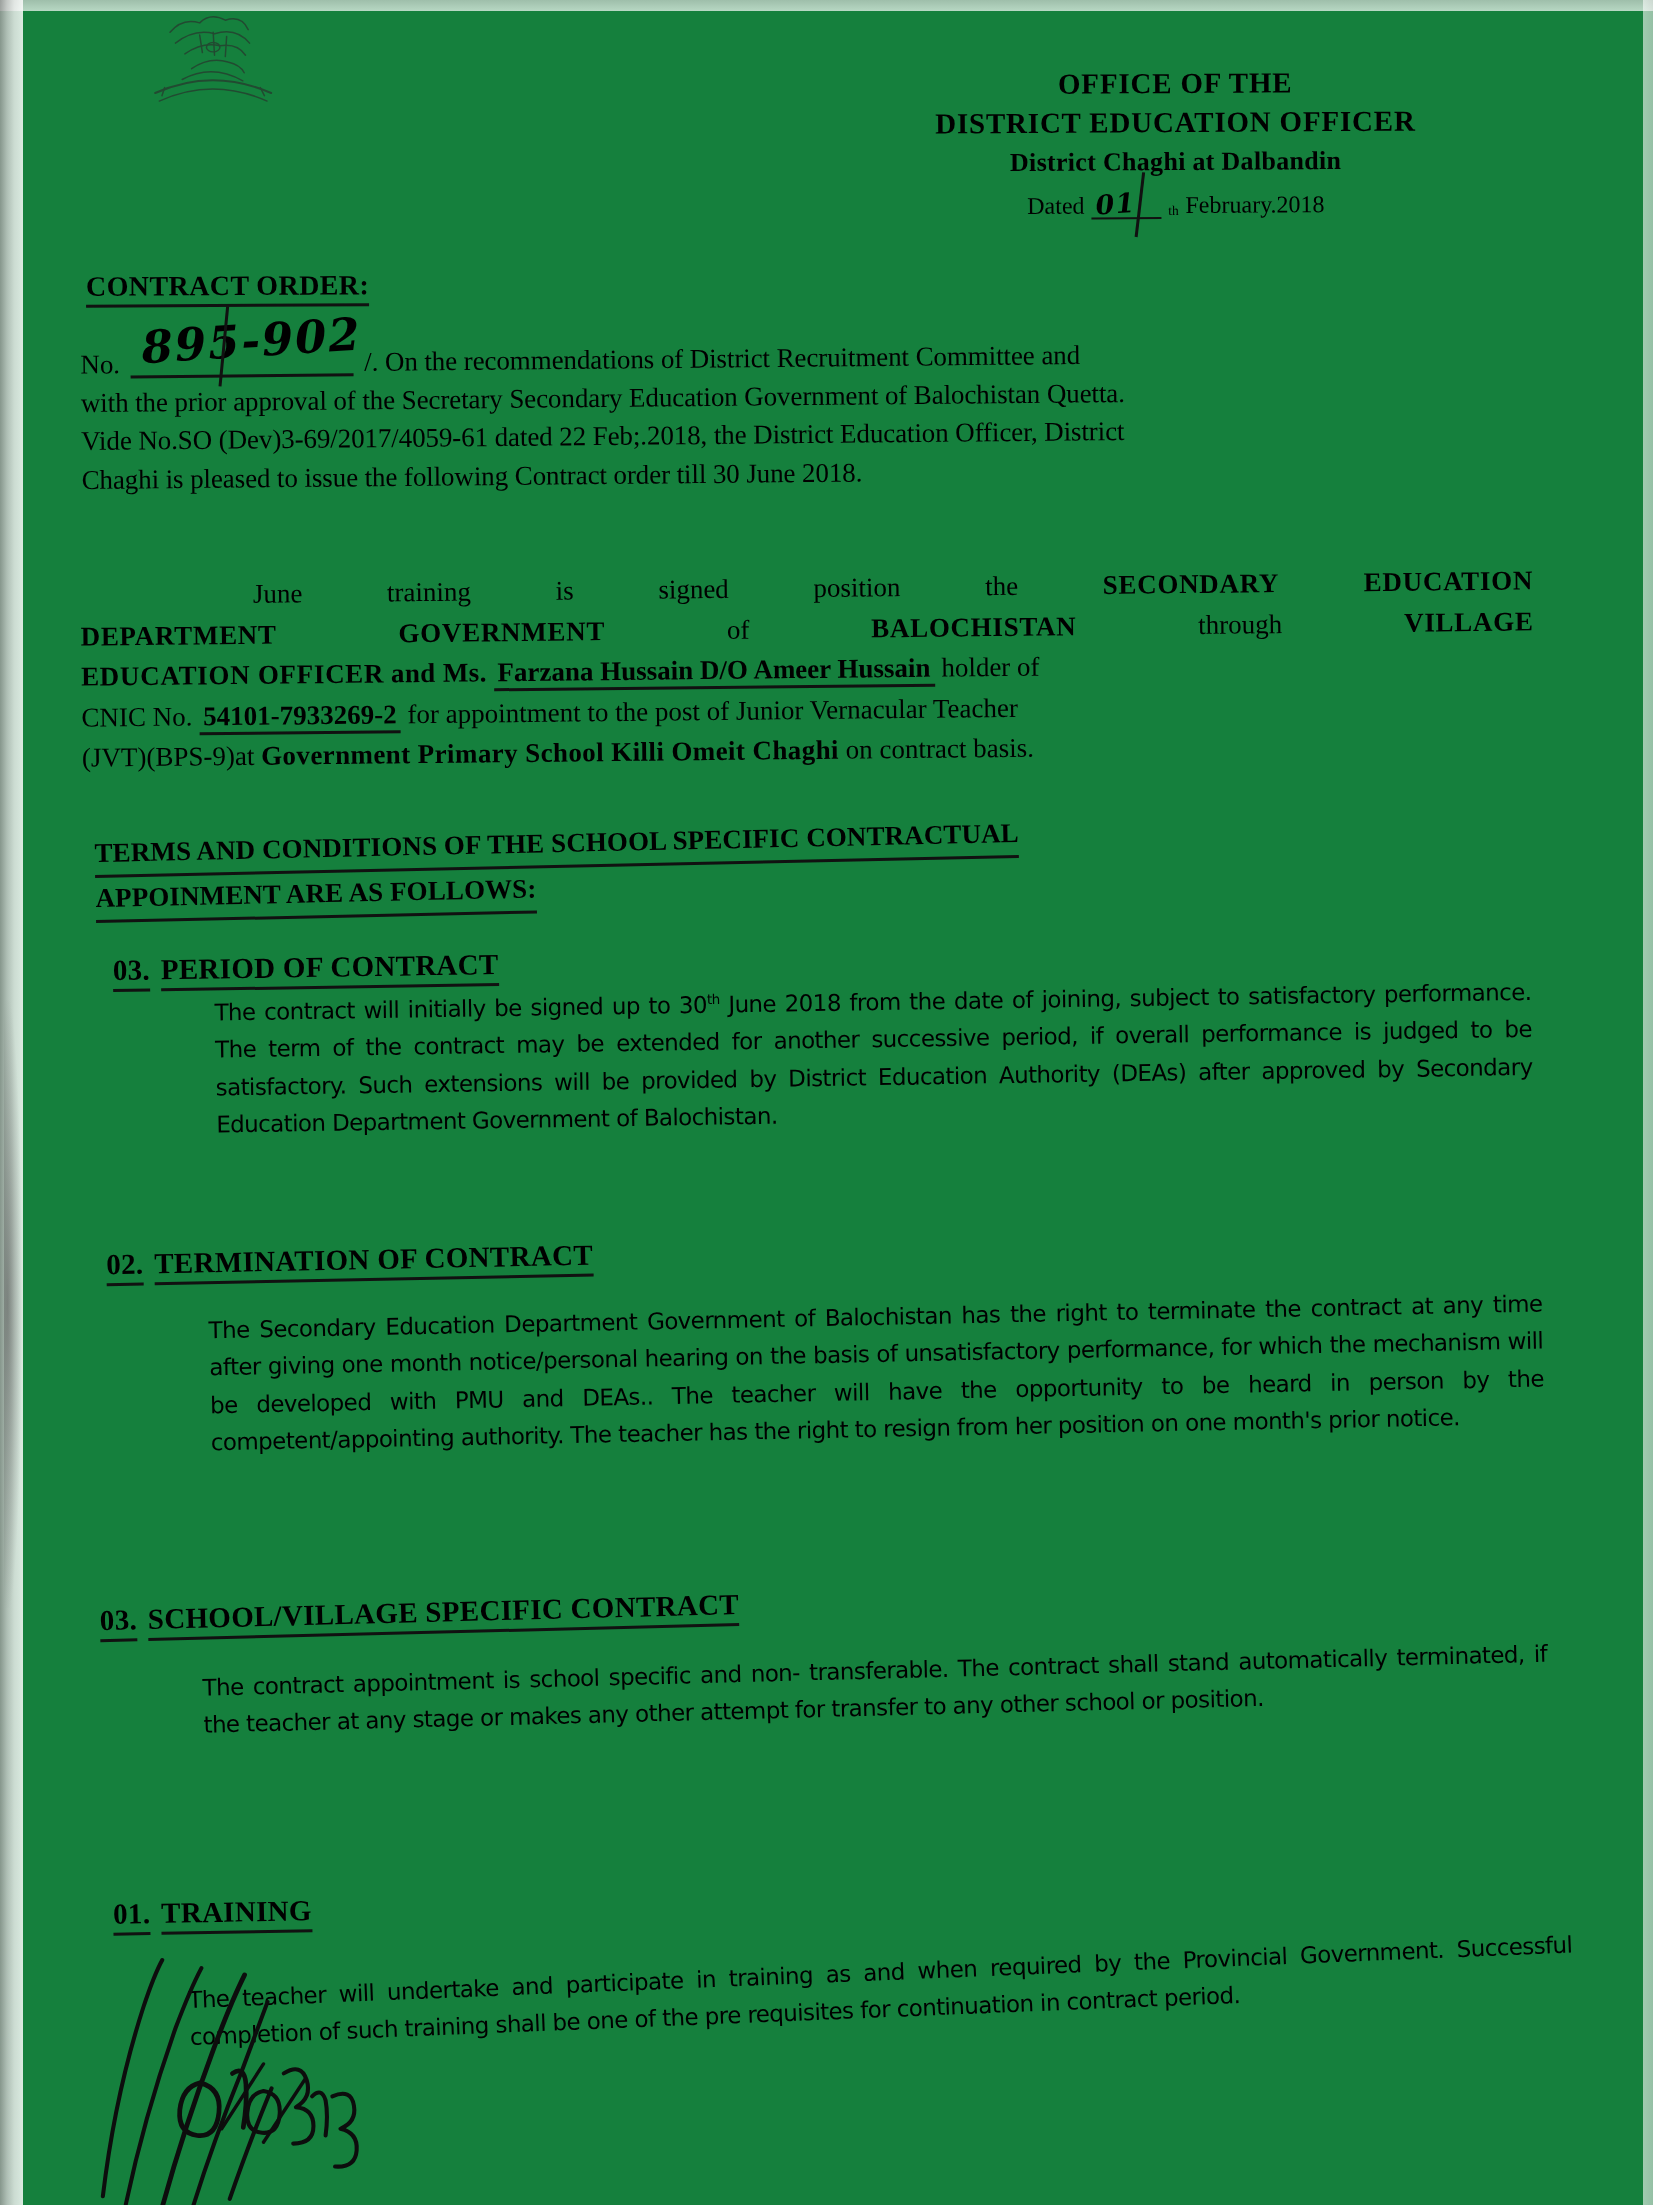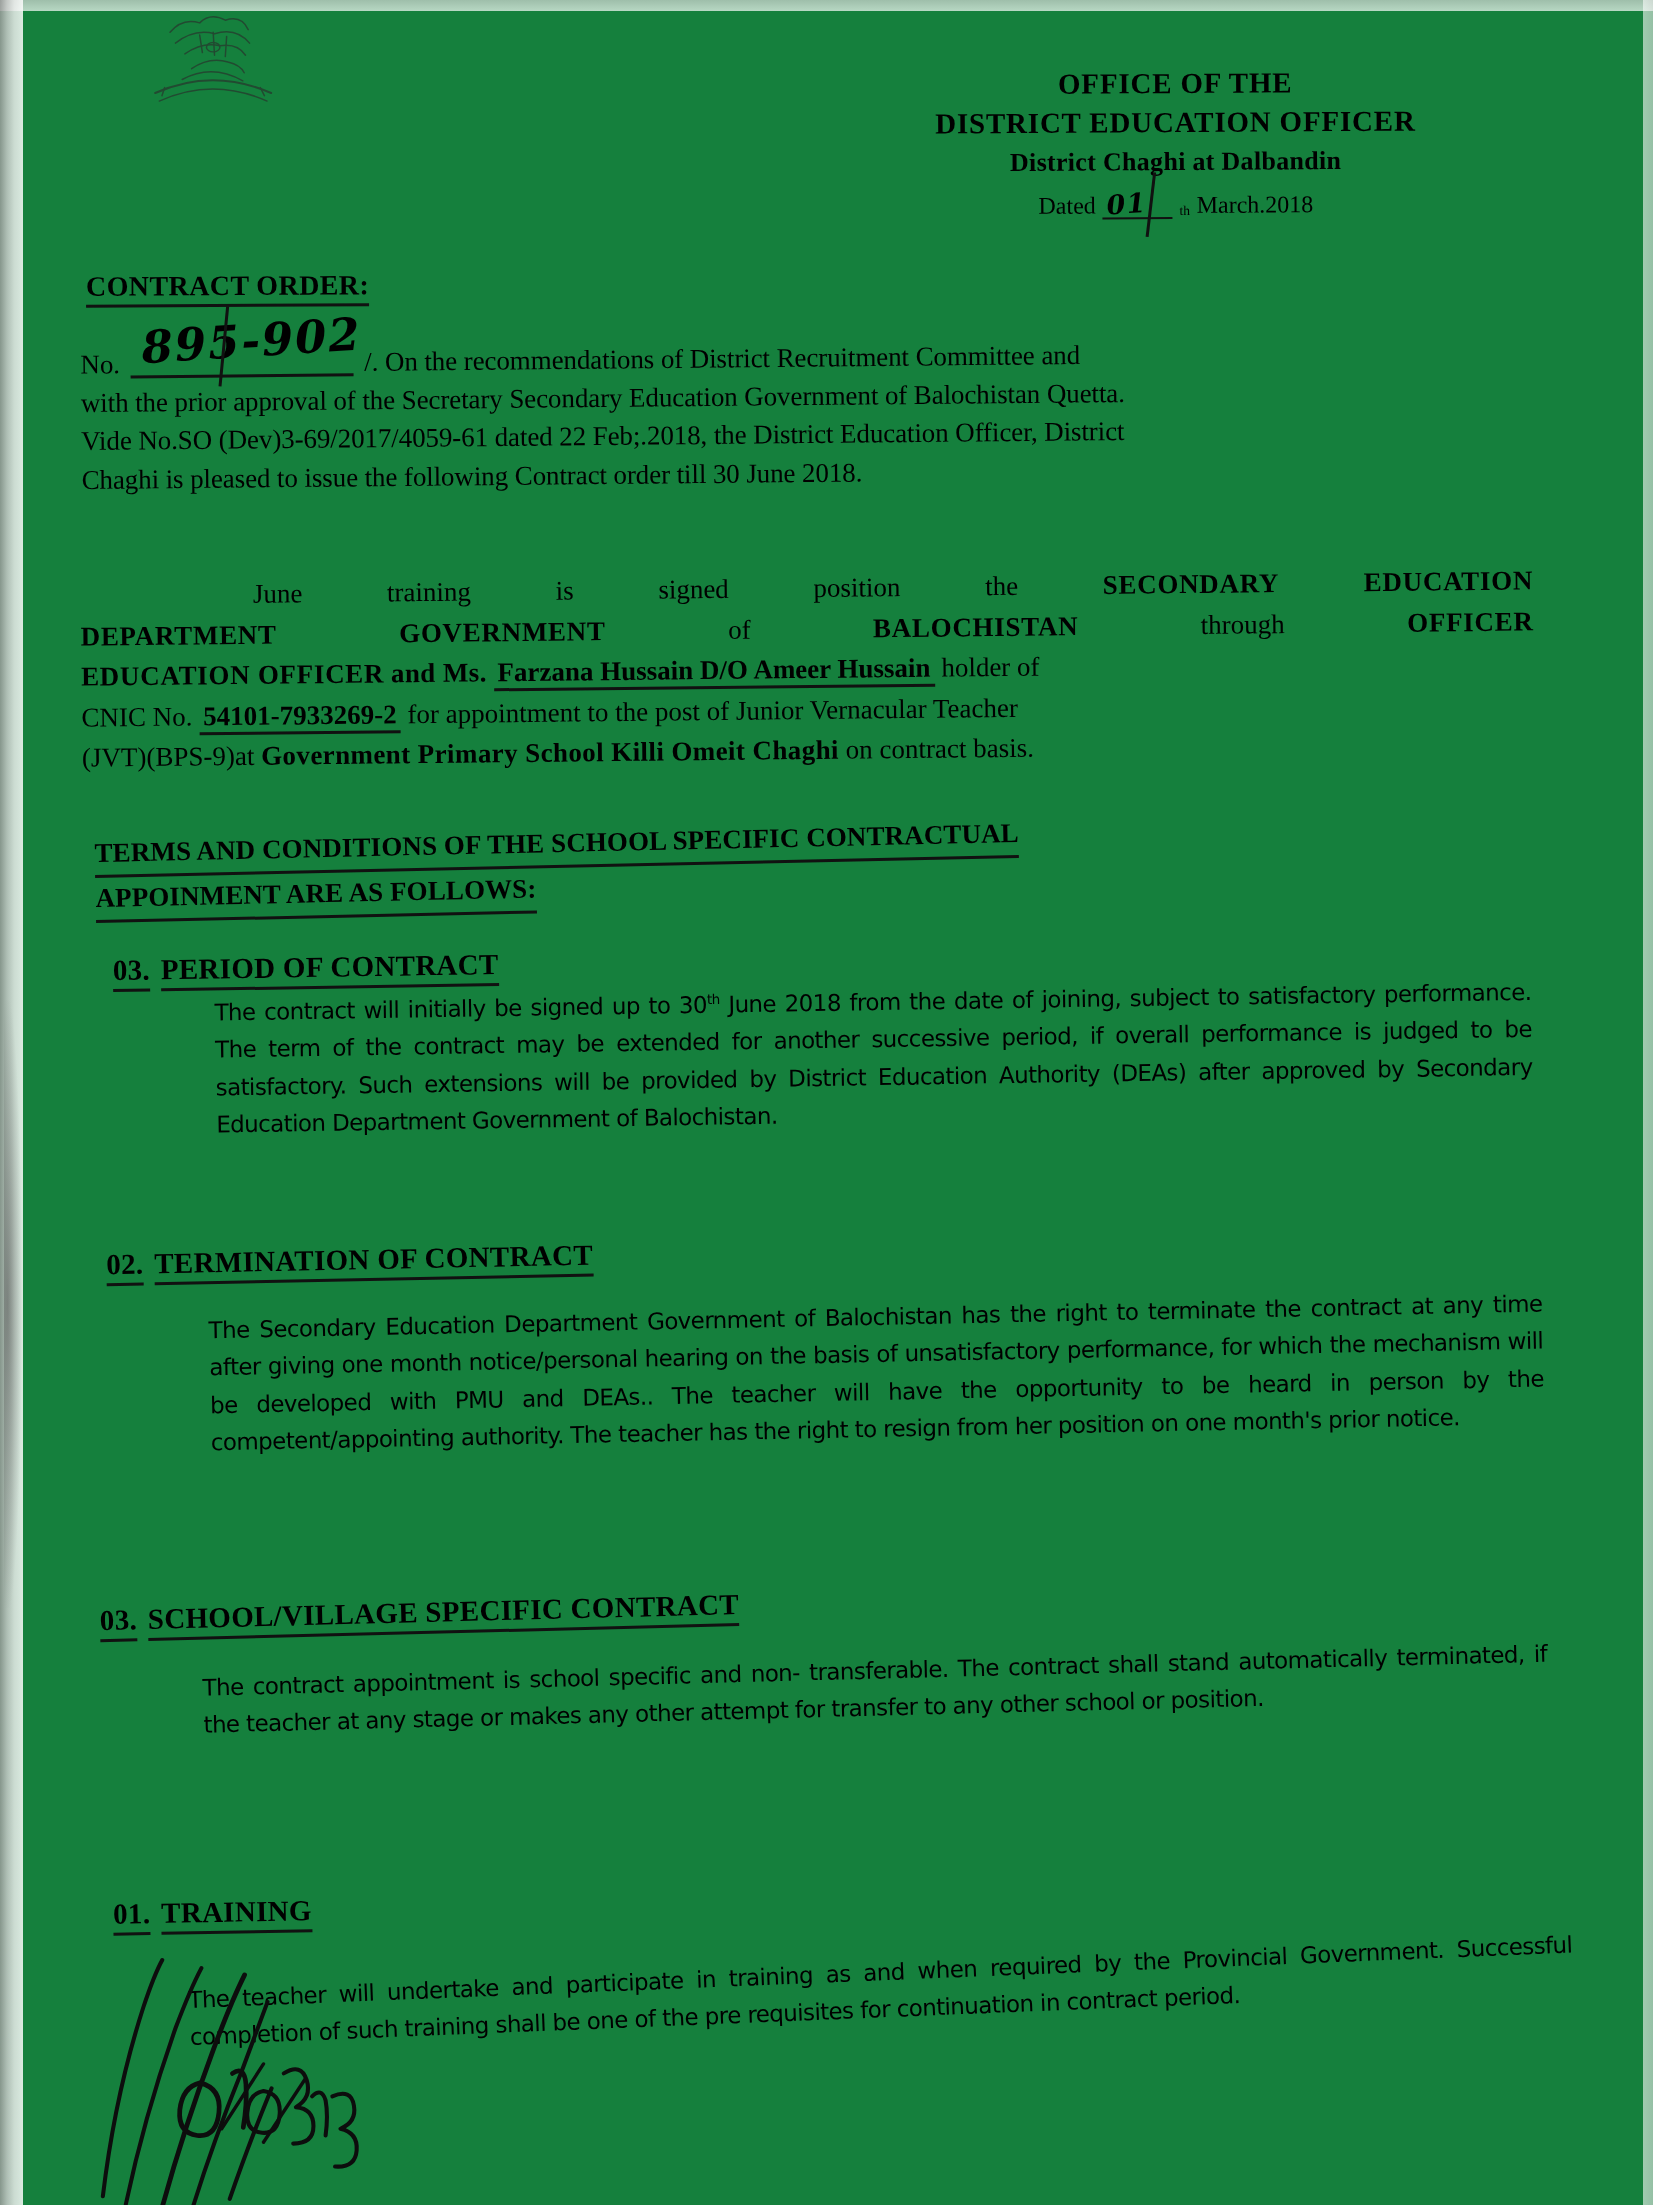--- a/index.html
+++ b/index.html
@@ -304,21 +304,21 @@
     <div class="line1">OFFICE OF THE</div>
     <div class="line2">DISTRICT EDUCATION OFFICER</div>
     <div class="line3">District Chaghi at Dalbandin</div>
     <div class="dated-row">
       <span>Dated</span>
       <span class="dated-blank">
         <span class="hand-date">01</span>
         <span class="hand-date-slash"></span>
       </span>
       <span class="sup-th">th</span>
-      <span>March.2018</span>
+      <span>February.2018</span>
     </div>
   </div>
 
   <div class="contract-order-label">CONTRACT ORDER:</div>
 
   <div class="intro-block">
     <span class="no-line">
       <span>No.</span>
       <span class="no-blank">
         <span class="hand-no">895-902</span>
@@ -342,21 +342,21 @@
       <span>the</span>
       <span class="caps">SECONDARY</span>
       <span class="caps">EDUCATION</span>
     </div>
     <div class="spread">
       <span class="caps">DEPARTMENT</span>
       <span class="caps">GOVERNMENT</span>
       <span>of</span>
       <span class="caps">BALOCHISTAN</span>
       <span>through</span>
-      <span class="caps">OFFICER</span>
+      <span class="caps">VILLAGE</span>
     </div>
     <div>
       <span class="caps">EDUCATION OFFICER</span>
       <b>and Ms.</b>
       <span class="ul-name">Farzana Hussain  D/O Ameer Hussain</span>
       <span>holder of</span>
     </div>
     <div>
       <span>CNIC No.</span>
       <span class="ul-cnic">54101-7933269-2</span>

